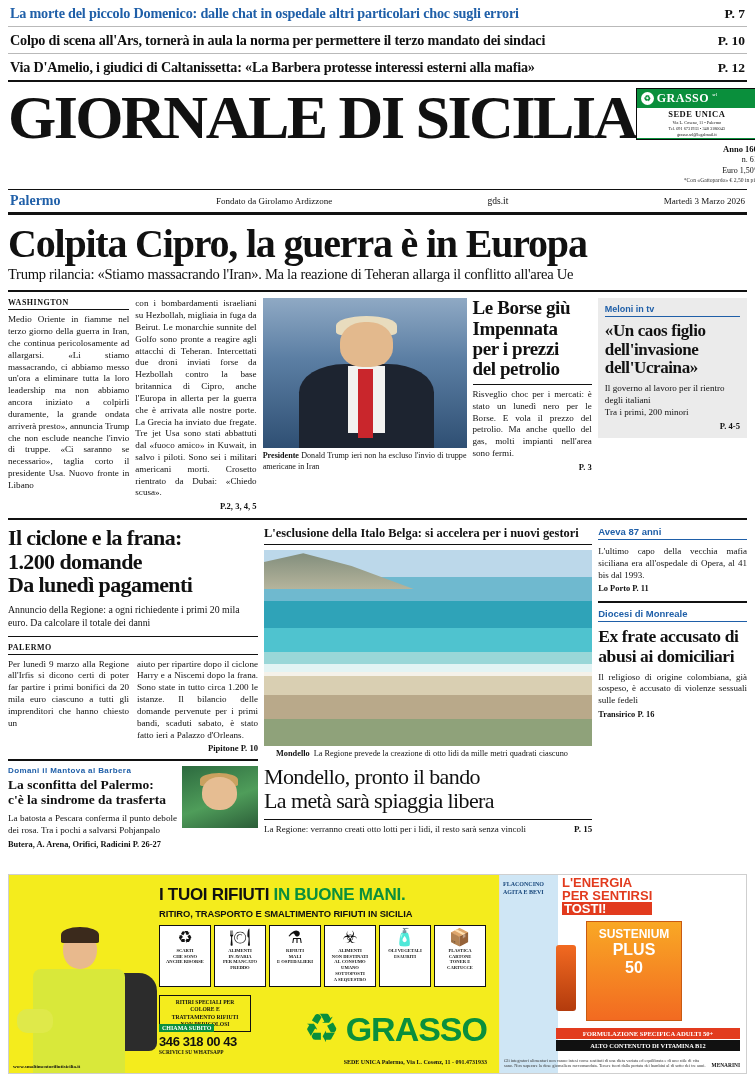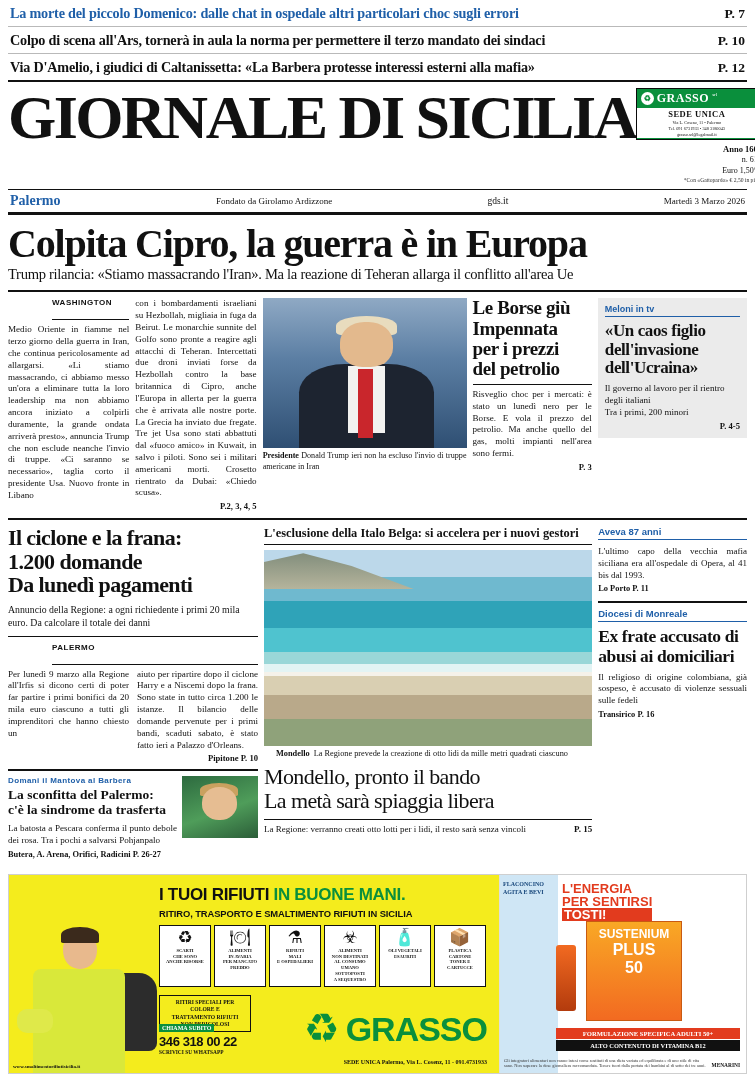--- a/index.html
+++ b/index.html
@@ -84,23 +84,23 @@
   
   .row1 { display: flex; gap: 6px; padding-top: 6px; }
   .col { }
   .c1 { width: 122px; }
   .c2 { width: 122px; }
   .c3 { width: 205px; }
   .c4 { width: 120px; }
   .c5 { width: 150px; }
 
   .kicker {
-    font-family: Liberation Sans, sans-serif;
+    font-family: Liberation Serif, serif;
     font-weight: bold; font-size: 8px; letter-spacing: .5px;
-    border-bottom: 1px solid #111; padding-bottom: 12px; margin-bottom: 4px; margin-left: 44px;
+    border-bottom: 1px solid #111; padding-bottom: 2px; margin-bottom: 4px;
   }
   .body-text {
     font-size: 9.1px; line-height: 1.30; text-align: justify;
     hyphens: auto;
   }
   .pageref { font-weight: bold; font-size: 8.6px; text-align: right; display:block; margin-top:2px;}
 
   .photo { width: 100%; display: block; position: relative; overflow: hidden; }
   .trump-photo {
     height: 150px;
@@ -246,21 +246,21 @@
   .ad-grasso {
     position:absolute; right:12px; bottom:24px; display:flex; align-items:center; gap:6px;
   }
   .ad-recycle { font-size:40px; color:#0a8f3c; line-height:1;}
   .ad-grassoword { font-family:"Liberation Sans",sans-serif; font-weight:bold; font-size:34px; color:#0a8f3c; letter-spacing:-1px;}
   .ad-addr { position:absolute; right:12px; bottom:8px; font-size:6px; font-weight:bold;}
 
   .ad-right { flex:1; background:#ffffff; position:relative; overflow:hidden; border-left:1px solid #ddd;}
   .ar-blue { position:absolute; left:0; top:0; width:58px; height:100%; background:#cfe6f5;}
   .ar-blue-txt { position:absolute; left:3px; top:6px; font-size:6px; font-weight:bold; color:#15457a; line-height:1.25; width:52px;}
-  .ar-head { position:absolute; left:62px; top:7px; font-family:"Liberation Sans",sans-serif; font-weight:bold; font-size:13px; color:#e23b1e; line-height:1.0;}
+  .ar-head { position:absolute; left:62px; top:1px; font-family:"Liberation Sans",sans-serif; font-weight:bold; font-size:13px; color:#e23b1e; line-height:1.0;}
   .ar-head .w { color:#fff; background:#e23b1e; padding:0 2px;}
   .ar-pack {
     position:absolute; left:86px; top:46px; width:96px; height:100px;
     background: linear-gradient(180deg,#f9a825,#f26a21);
     border:1px solid #c85a12;
   }
   .ar-pack-t { color:#fff; font-weight:bold; font-size:12px; text-align:center; padding-top:5px; font-family:"Liberation Sans",sans-serif;}
   .ar-pack-s { color:#fff; font-weight:bold; font-size:16px; text-align:center; font-family:"Liberation Sans",sans-serif;}
   .ar-vial { position:absolute; left:56px; top:70px; width:20px; height:66px; background:linear-gradient(180deg,#f26a21,#b33b0d); border-radius:3px;}
   .ar-band { position:absolute; left:56px; bottom:34px; right:6px; background:#e23b1e; color:#fff; font-size:6.6px; font-weight:bold; text-align:center; padding:2px 0;}
@@ -499,21 +499,21 @@
 CARTONE
 TONER E
 CARTUCCE</span>
         </div>
       </div>
       <div class="ad-note" style="white-space:pre-line">RITIRI SPECIALI PER COLORE E
 TRATTAMENTO RIFIUTI
 NON PERICOLOSI</div>
       <div class="ad-phone">
         <div class="chiama">CHIAMA SUBITO</div>
-        <div class="num">346 318 00 22</div>
+        <div class="num">346 318 00 43</div>
         <div class="wa">SCRIVICI SU WHATSAPP</div>
       </div>
       <div class="ad-site">www.smaltimentorifiutisicilia.it</div>
       <div class="ad-grasso">
         <div class="ad-recycle">♻</div>
         <div class="ad-grassoword">GRASSO</div>
       </div>
       <div class="ad-addr">SEDE UNICA Palermo, Via L. Cosenz, 11 - 091.4731933</div>
     </div>
 

